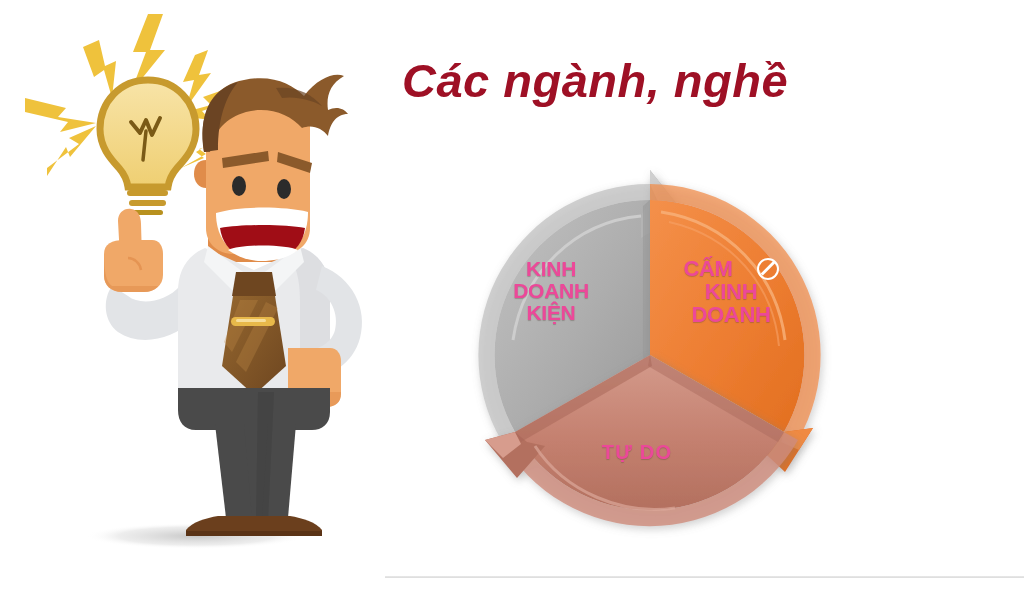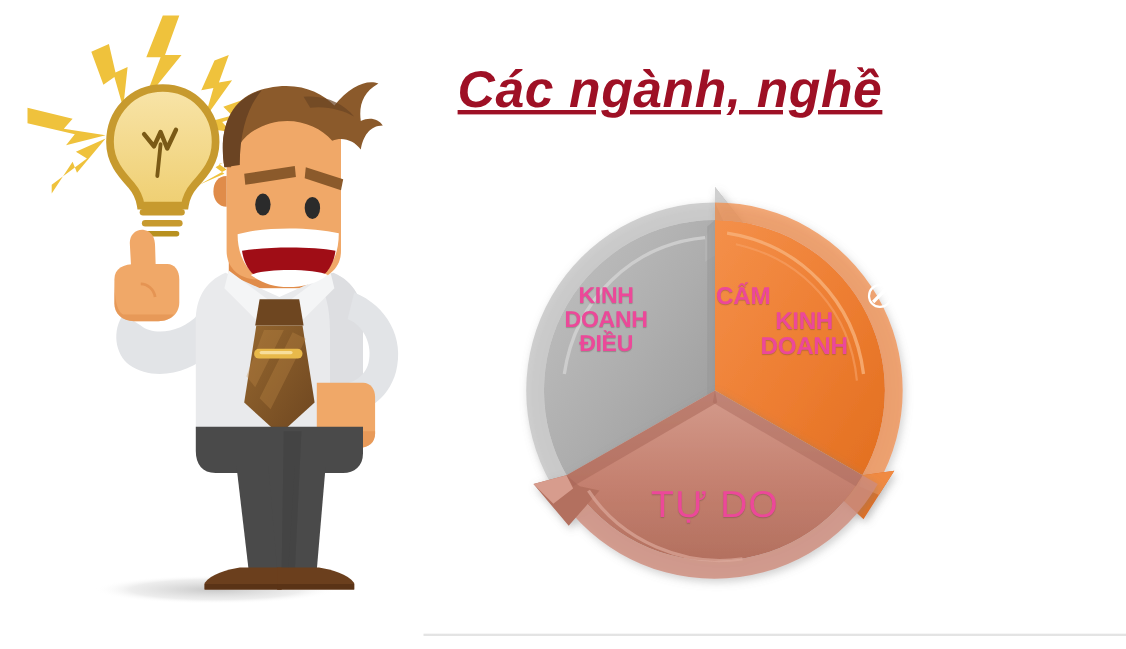--- a/index.html
+++ b/index.html
@@ -18,31 +18,30 @@
   #stage {
     position: relative;
     width: 1024px;
     height: 590px;
     background: #ffffff;
   }
 
   
   #page-title {
     position: absolute;
-    left: 416px;
+    left: 402px;
     top: 56px;
     width: 470px;
     font-size: 47px;
     font-weight: bold;
     font-style: italic;
     color: #9E1025;
     letter-spacing: 0.5px;
     white-space: nowrap;
     line-height: 1.08;
-    text-decoration: underline;
   }
 
   
   #illustration {
     position: absolute;
     left: 0px;
     top: 0px;
     width: 400px;
     height: 590px;
   }
@@ -75,29 +74,29 @@
     left: 196px;
     top: 98px;
     width: 160px;
     font-size: 22px;
     font-weight: bold;
     letter-spacing: -0.3px;
   }
   #label-prohibited .first-line {
     display: flex;
     align-items: center;
-    justify-content: space-between;
+    justify-content: center;
     gap: 24px;
   }
   #label-free {
-    left: 95px;
+    left: 82px;
     top: 282px;
     width: 200px;
-    font-size: 34px;
-    font-weight: normal;
+    font-size: 20px;
+    font-weight: bold;
     letter-spacing: 1.2px;
   }
   .ban-glyph {
     display: inline-block;
     width: 18px;
     height: 18px;
     border: 2.6px solid #ffffff;
     border-radius: 50%;
     position: relative;
     vertical-align: -2px;
@@ -389,21 +388,21 @@
         <path d="M195 195 L329 272 L323 282 L193 206 Z" fill="#A9685A" opacity="0.45"></path>
 
         <path d="M80 286 C110 332 168 356 220 348" fill="none" stroke="#DCA89A" stroke-width="3" opacity="0.7"></path>
       </g>
     </svg>
 
     
     <div id="label-conditional" class="seg-label">
       <div>KINH</div>
       <div>DOANH</div>
-      <div>ĐIỀU</div>
+      <div>KIỆN</div>
     </div>
 
     <div id="label-prohibited" class="seg-label">
       <div class="first-line">
         <span>CẤM</span>
         <span class="ban-glyph"></span>
       </div>
       <div>KINH</div>
       <div>DOANH</div>
     </div>

